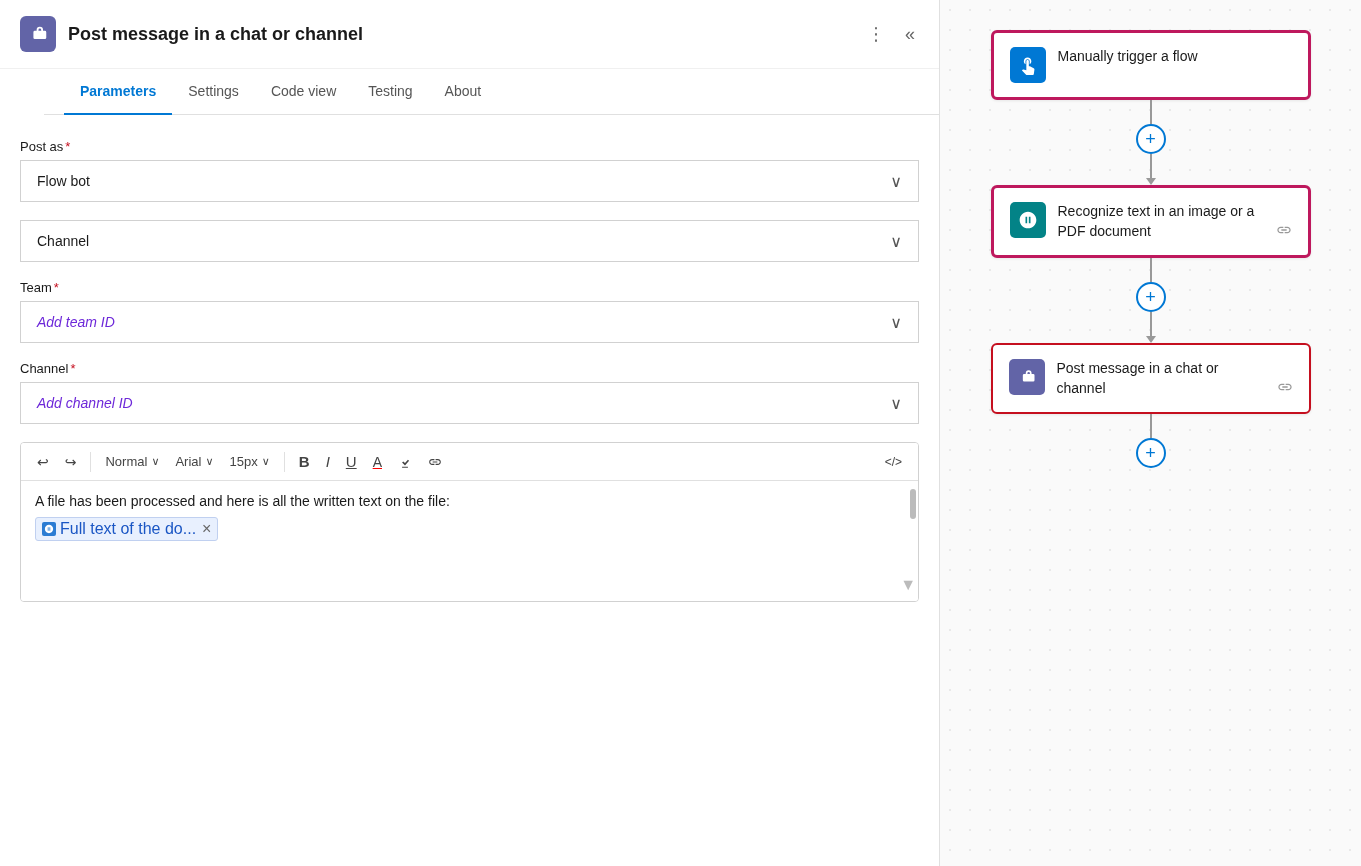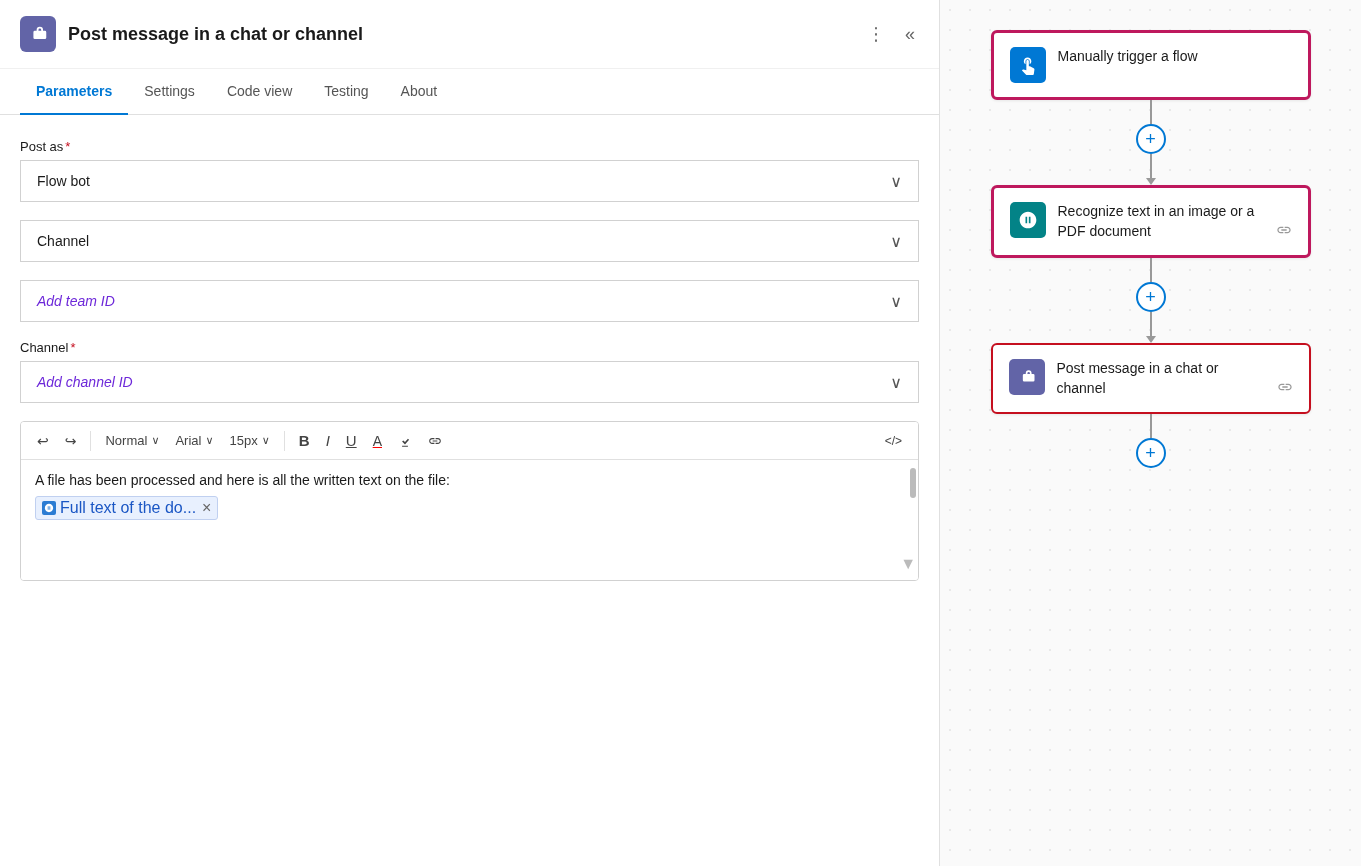--- a/index.html
+++ b/index.html
@@ -69,20 +69,21 @@
       display: flex;
       align-items: center;
     }
 
     
     .tabs {
       display: flex;
       padding: 0 20px;
       border-bottom: 1px solid #e0e0e0;
       gap: 0;
+      margin-left: 44px;
     }
 
     .tab {
       padding: 14px 16px;
       font-size: 14px;
       color: #555;
       cursor: pointer;
       border-bottom: 2px solid transparent;
       margin-bottom: -1px;
       white-space: nowrap;
@@ -418,20 +419,23 @@
     </div>
 
     <div class="field-group">
       <div class="select-field">
         <span>Channel</span>
         <span class="select-chevron">∨</span>
       </div>
     </div>
 
     <div class="field-group">
+      <div class="field-label">
+        <span>Team</span><span class="required">*</span>
+      </div>
       <div class="select-field">
         <span class="placeholder">Add team ID</span>
         <span class="select-chevron">∨</span>
       </div>
     </div>
 
     <div class="field-group">
       <div class="field-label">
         <span>Channel</span><span class="required">*</span>
       </div>

